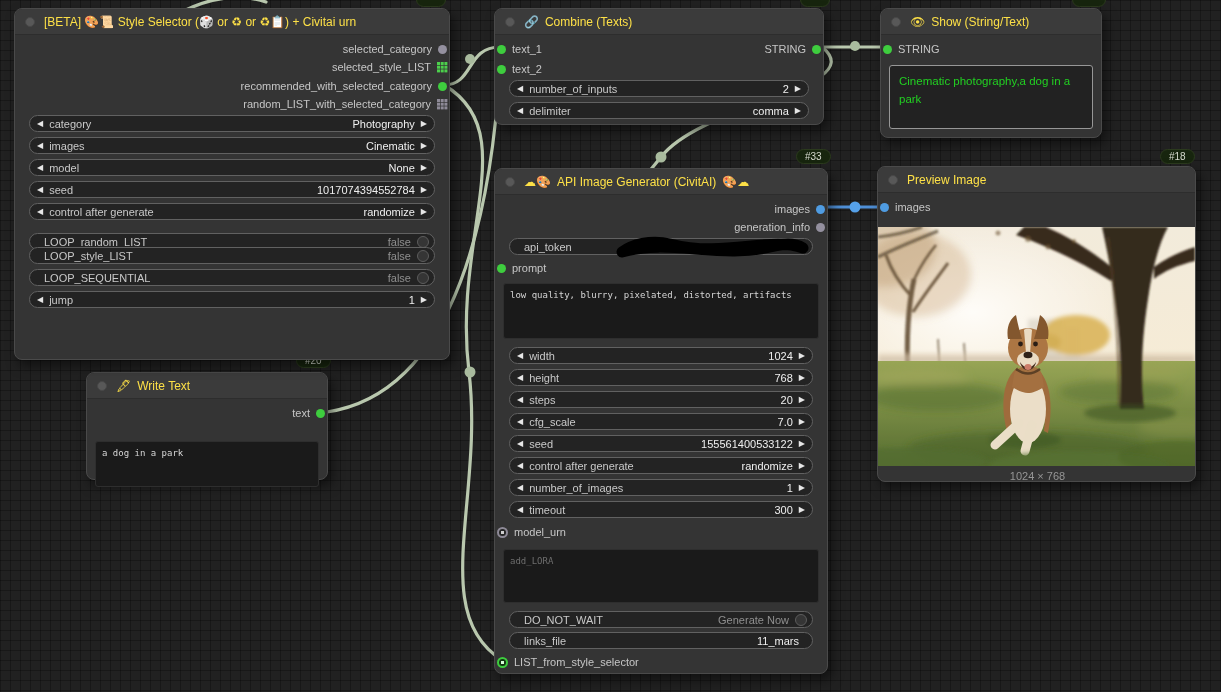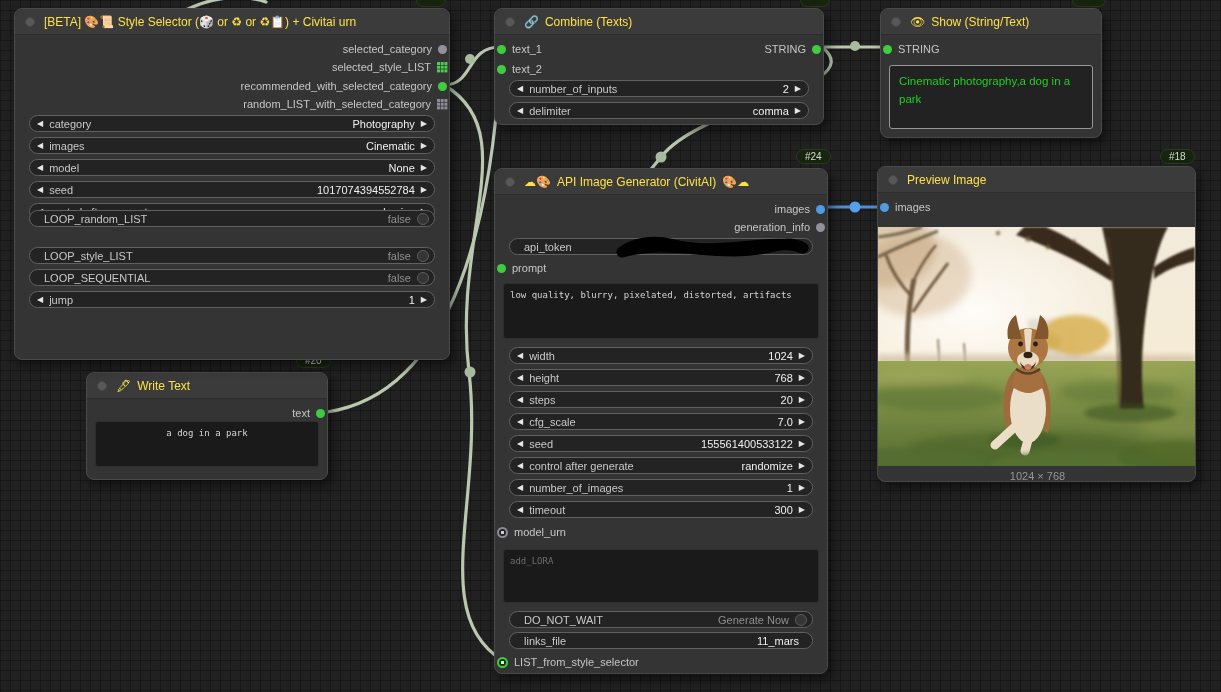--- a/index.html
+++ b/index.html
@@ -103,21 +103,21 @@
     <circle cx="855" cy="46" r="5"></circle>
     <circle cx="661" cy="157" r="5.5"></circle>
   </g>
   <circle cx="855" cy="207" r="5.5" fill="#55a0e8"></circle>
 </svg>
 
 <div class="badge" style="left:416px; top:-8px; width:30px;"></div>
 <div class="badge" style="left:800px; top:-8px; width:30px;"></div>
 <div class="badge" style="left:1072px; top:-8px; width:34px;"></div>
 
-<div class="badge" style="left:796px; top:149px;">#24</div>
+<div class="badge" style="left:796px; top:149px;">#33</div>
 <div class="badge" style="left:1160px; top:149px;text-align:center;">#18</div>
 <div class="badge" style="left:296px; top:353px;">#20</div>
 
 <div class="node" id="node-style">
   <div class="node-header">
     <span class="collapse-dot"></span>
     <span>[BETA] 🎨📜 Style Selector (🎲 or ♻ or ♻📋) + Civitai urn</span>
   </div>
   <div class="port out" style="top:31px">
     <span class="pdot pdot-gray"></span>
@@ -159,21 +159,21 @@
     <span class="wlabel">seed</span>
     <span class="wvalue">1017074394552784</span>
     <span class="arr">▶</span>
   </div>
   <div class="widget" style="top:194px">
     <span class="arr">◀</span>
     <span class="wlabel">control after generate</span>
     <span class="wvalue">randomize</span>
     <span class="arr">▶</span>
   </div>
-  <div class="widget" style="top:201px">
+  <div class="widget" style="top:224px">
     <span class="wlabel noarr">LOOP_random_LIST</span>
     <span class="wvalue dim">false</span>
     <span class="knob"></span>
   </div>
   <div class="widget" style="top:238px">
     <span class="wlabel noarr">LOOP_style_LIST</span>
     <span class="wvalue dim">false</span>
     <span class="knob"></span>
   </div>
   <div class="widget" style="top:260px">
@@ -444,14 +444,14 @@
 <div class="node" id="node-write">
   <div class="node-header">
     <span class="collapse-dot"></span>
     <span class="hicon">🖋</span>
     <span>Write Text</span>
   </div>
   <div class="port out" style="top:31px">
     <span class="pdot pdot-green"></span>
     <span>text</span>
   </div>
-  <textarea style="top: 48px; height: 46px; text-align: center;">a dog in a park</textarea>
+  <textarea style="top: 68px; height: 46px;">a dog in a park</textarea>
 </div>
 
 </body></html>

